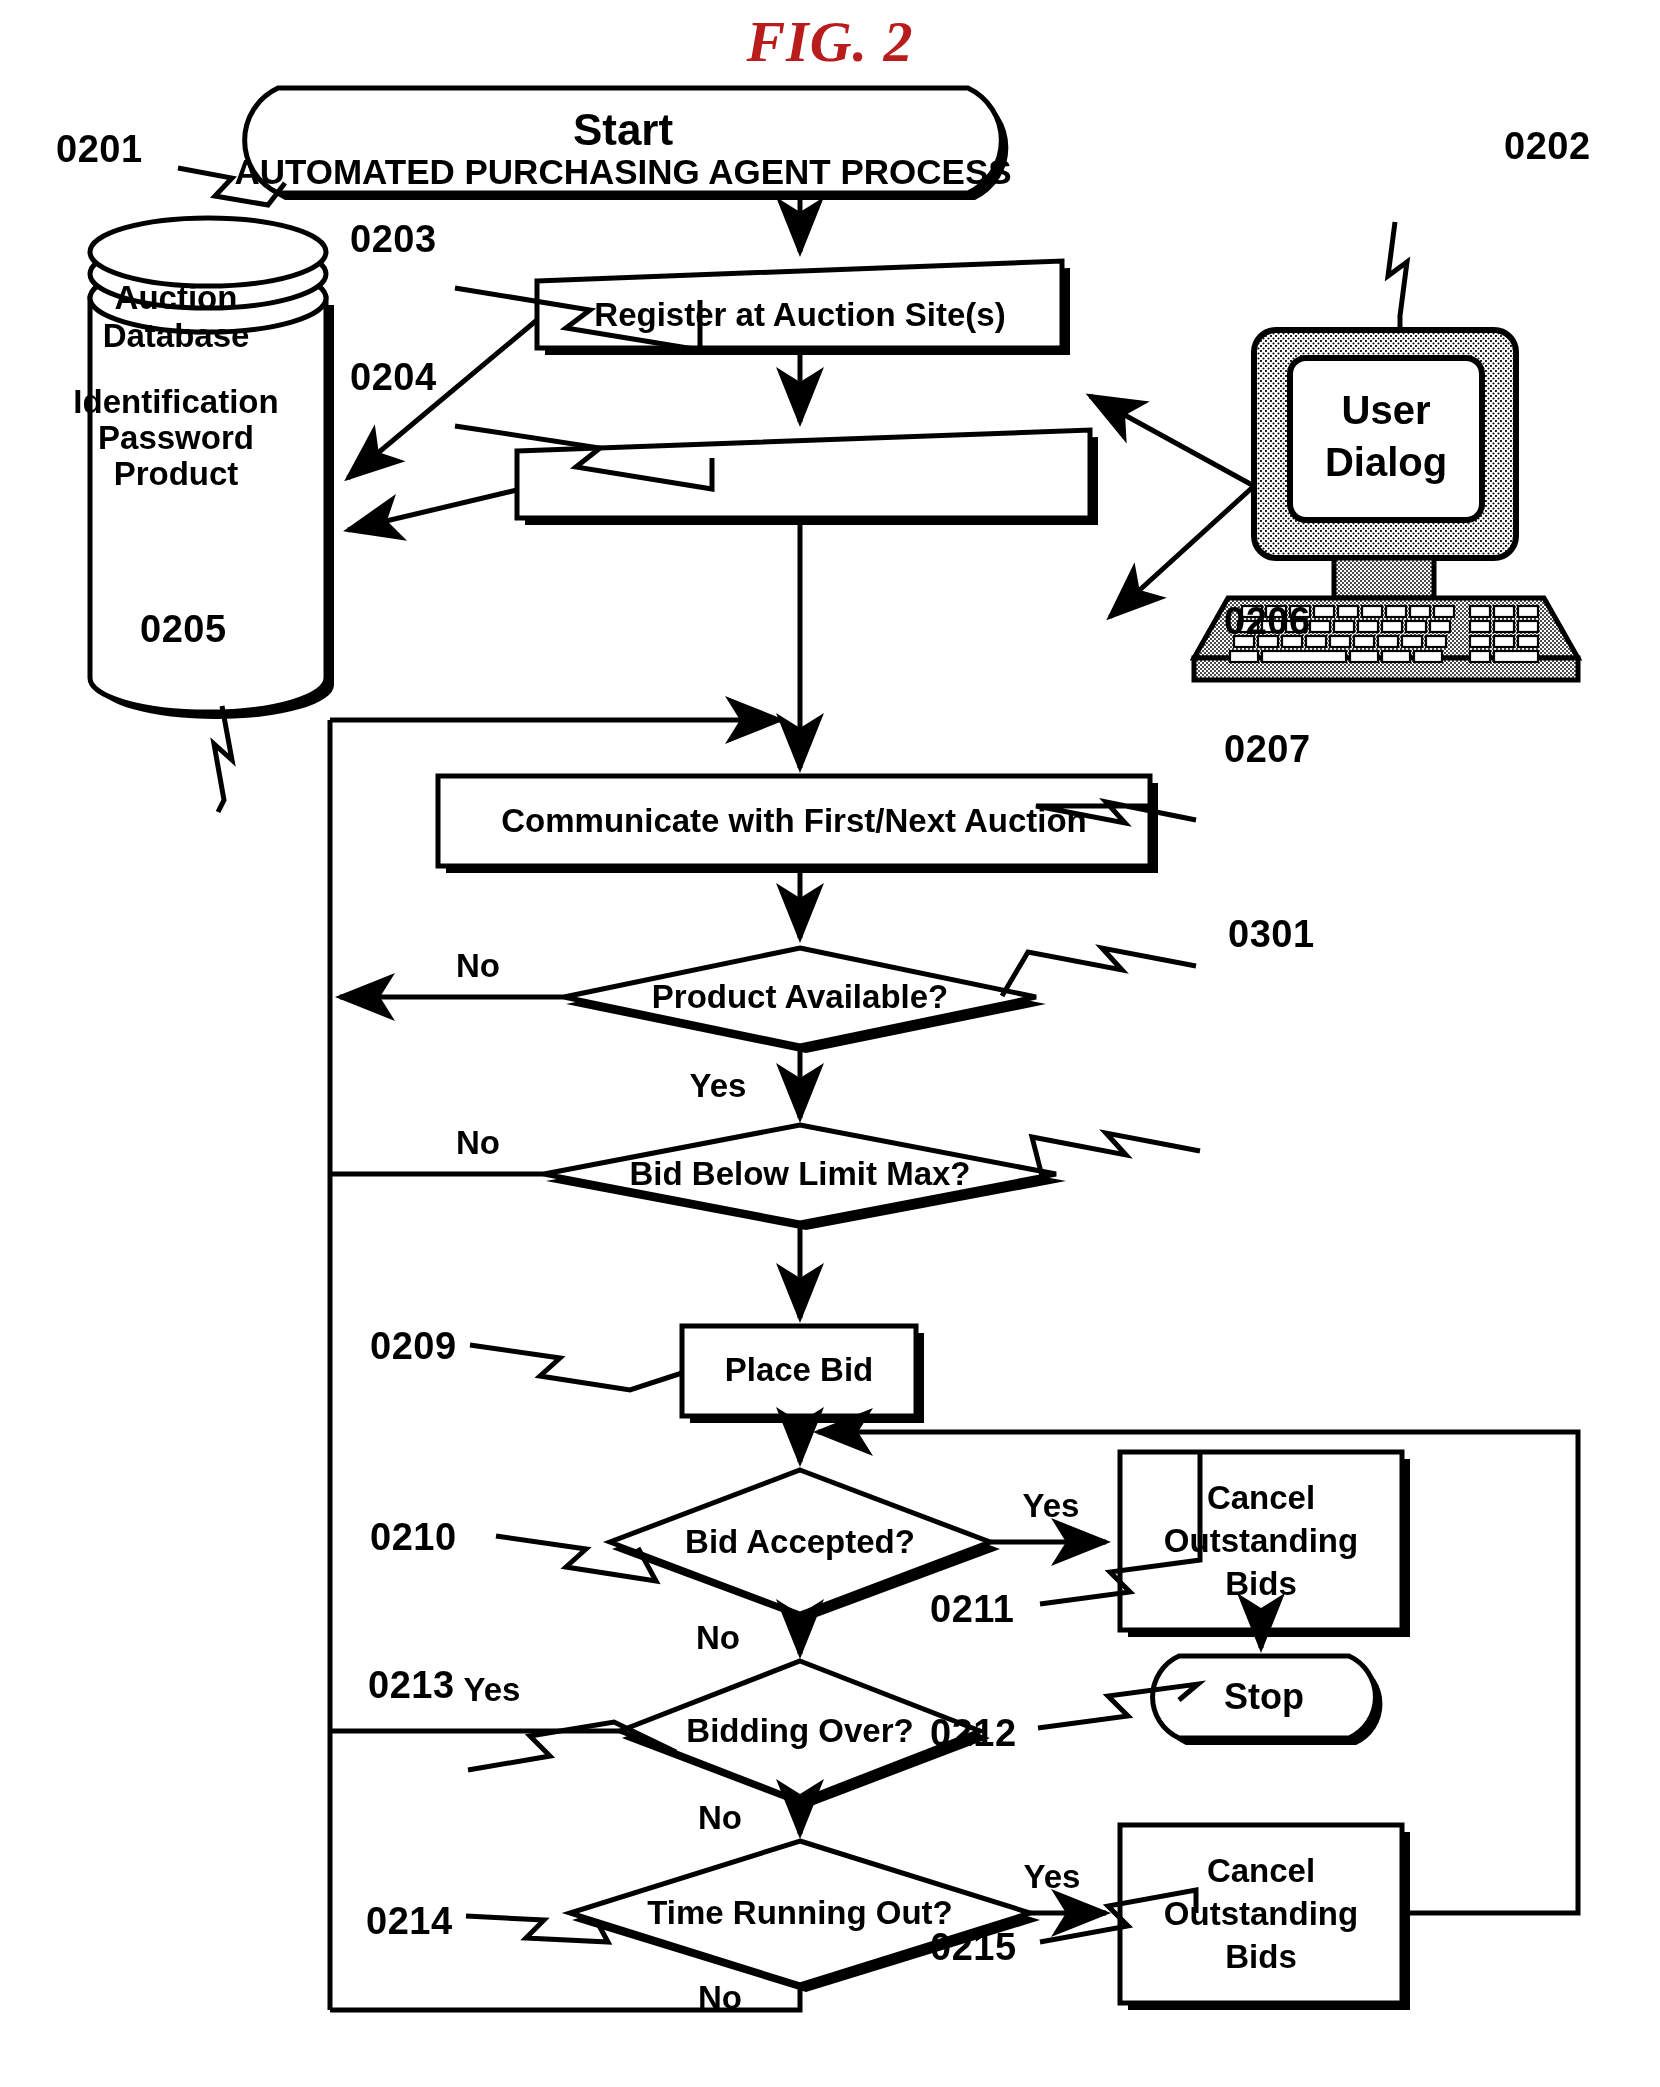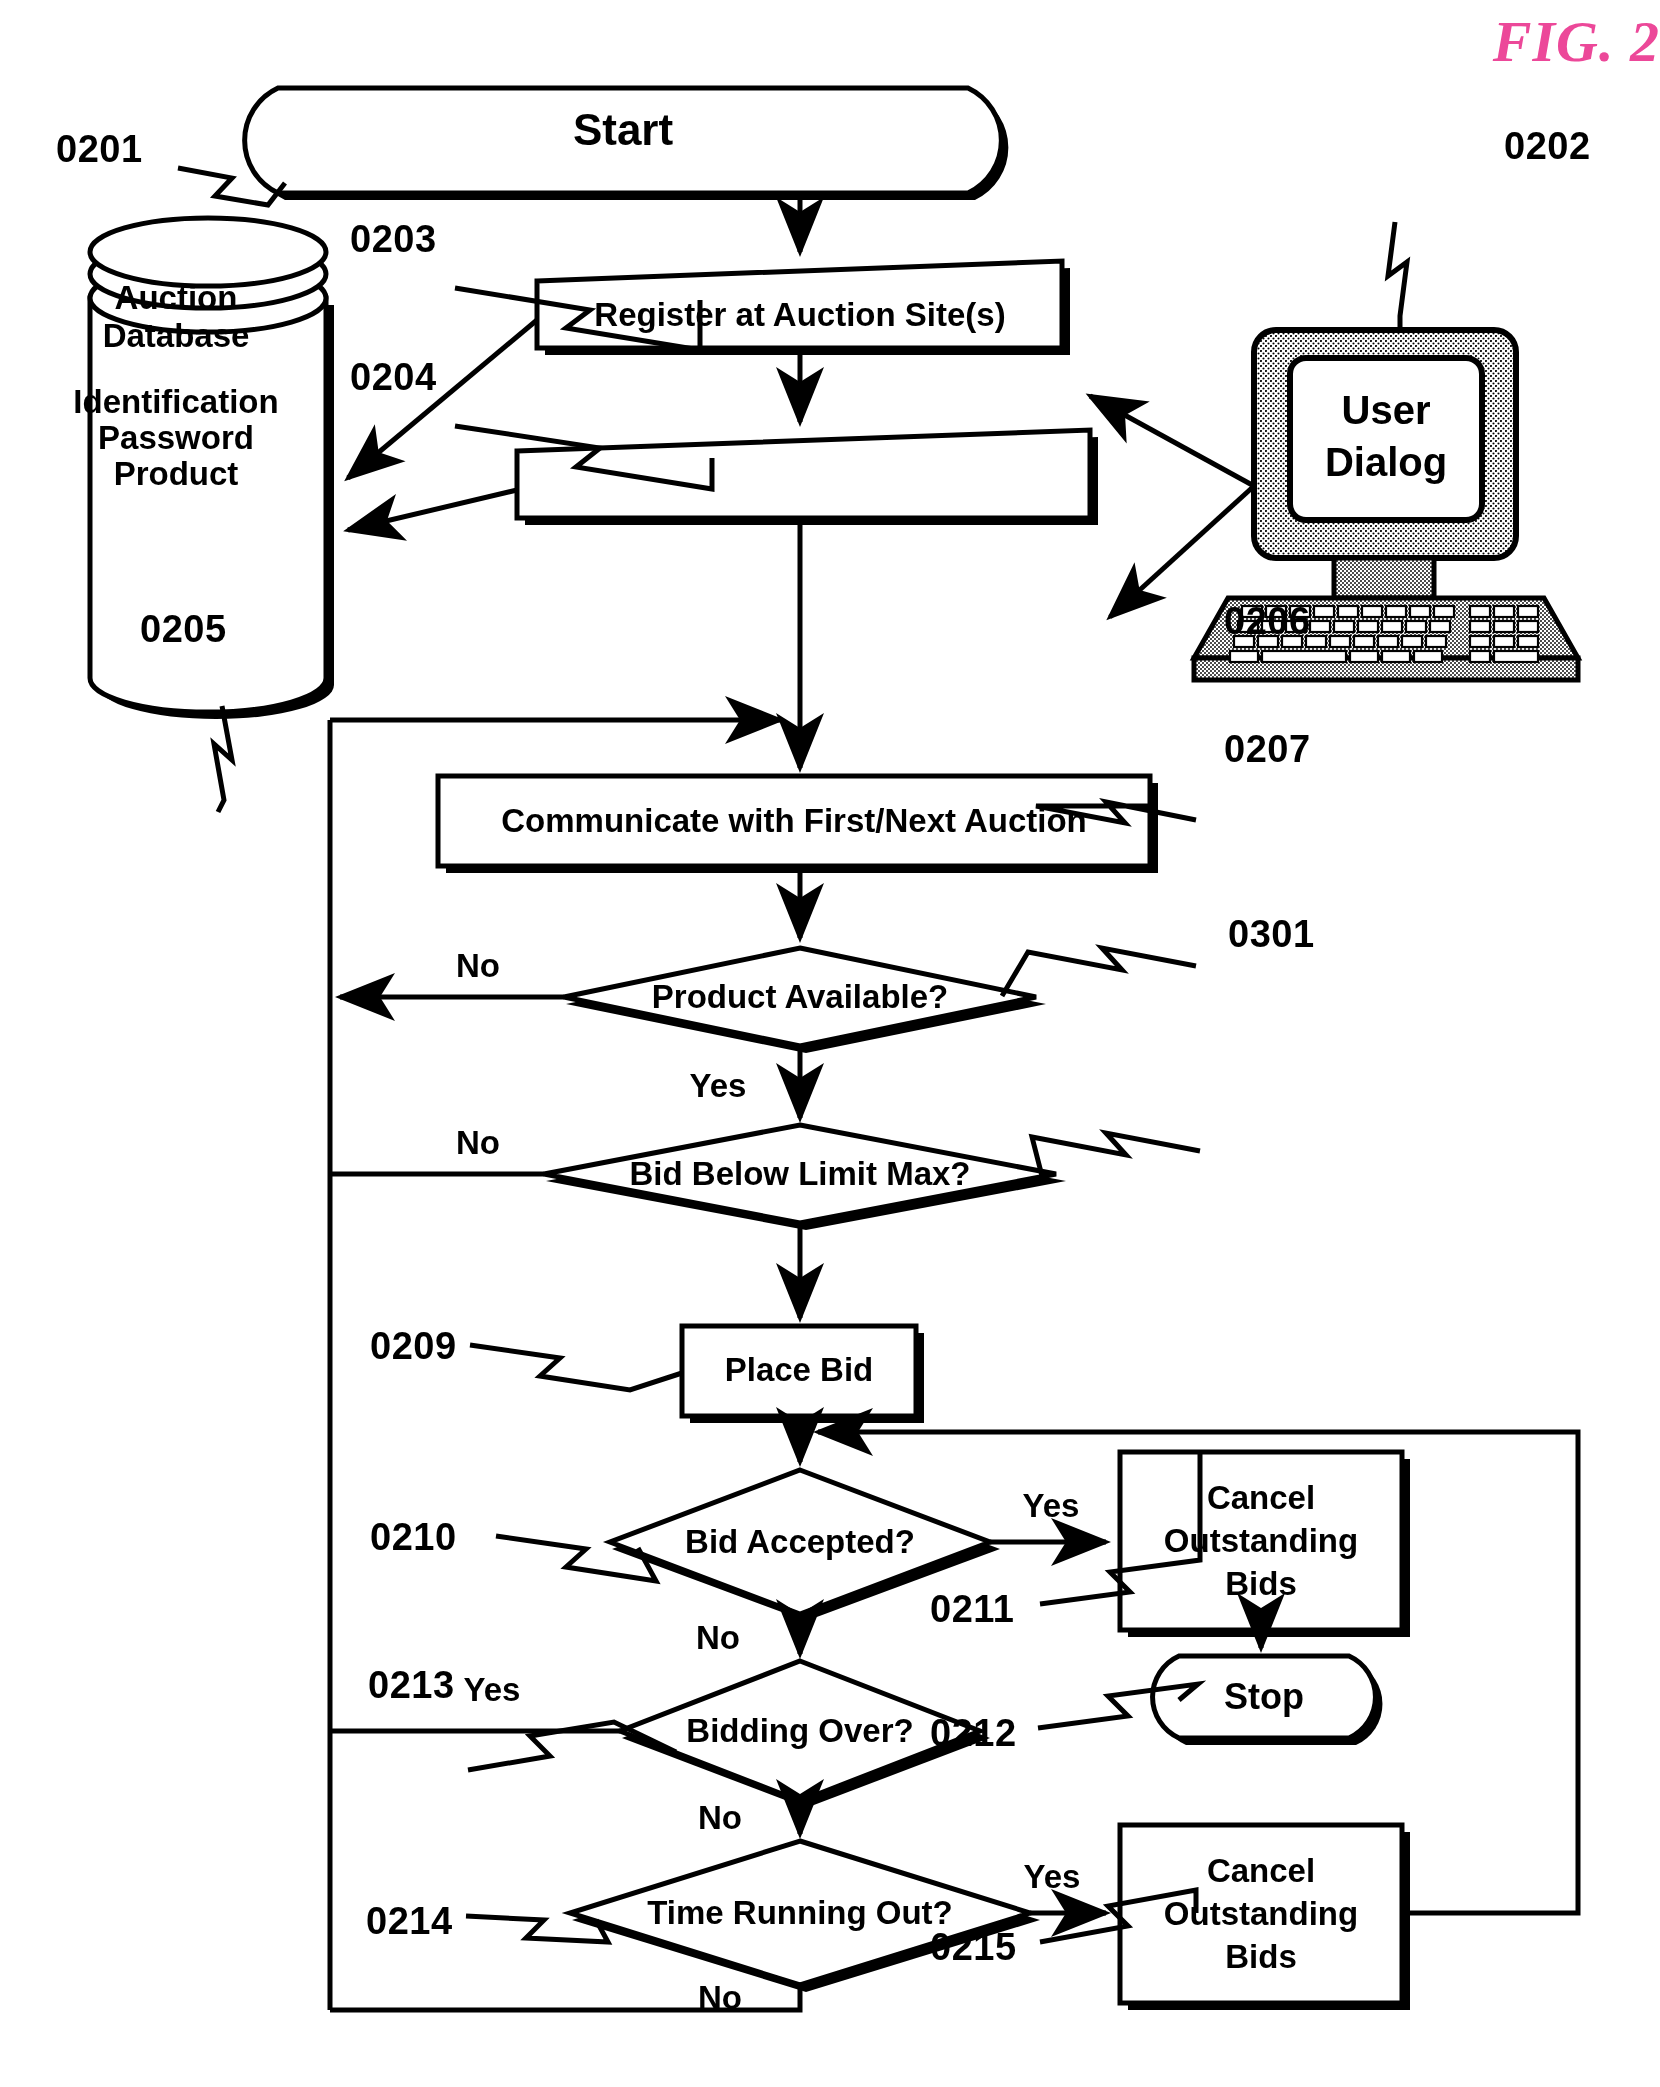--- a/index.html
+++ b/index.html
@@ -1,21 +1,21 @@
 <!DOCTYPE html>
 <html><head>
 <meta charset="utf-8">
 <style>
   html,body{margin:0;padding:0;background:#fff;}
   body{font-family:"Liberation Sans", sans-serif;}
   #page{position:relative;width:1660px;height:2087px;background:#ffffff;overflow:hidden;}
   #fig-title{
-    position:absolute;left:0;top:8px;width:1660px;text-align:right;
+    position:absolute;left:0;top:8px;width:1660px;text-align:center;
     font-family:"Liberation Serif", serif;font-style:italic;font-weight:bold;
-    font-size:58px;letter-spacing:1px;color:#ec4899;
+    font-size:58px;letter-spacing:1px;color:#b91c1c;
   }
   svg.layer{position:absolute;left:0;top:0;width:1660px;height:2087px;}
   .lbl{
     position:absolute;color:#000;font-weight:bold;
     font-family:"Liberation Sans", sans-serif;
     white-space:nowrap;line-height:1.12;
   }
   .refnum{font-size:38px;letter-spacing:0.5px;}
   .yn{font-size:33px;}
   .boxtext{font-size:33px;text-align:center;}
@@ -246,20 +246,21 @@
       <path d="M1040,1604 L1130,1592 L1110,1572 L1200,1560 L1200,1452"></path>
       <path d="M1038,1728 L1128,1716 L1108,1696 L1198,1684 L1179,1700"></path>
       <path d="M468,1770 L550,1756 L530,1736 L614,1722 L676,1752"></path>
       <path d="M466,1916 L544,1920 L526,1938 L608,1942 L596,1920"></path>
       <path d="M1040,1942 L1128,1926 L1108,1906 L1196,1890 L1196,1913"></path>
     </g>
   </svg>
 
   <div class="lbl refnum" style="left:56px;top:128px;">0201</div>
   <div class="lbl boxtext big ctr" style="left:623px;top:130px;font-size:44px;text-align:center;">Start</div>
+  <div class="lbl boxtext big ctr" style="left:623px;top:172px;font-size:35px;">AUTOMATED PURCHASING AGENT PROCESS</div>
 
   <div class="lbl refnum" style="left:1504px;top:125px;">0202</div>
   <div class="lbl screenlabel ctr" style="left:1386px;top:410px;">User</div>
   <div class="lbl screenlabel ctr" style="left:1386px;top:462px;">Dialog</div>
 
   <div class="lbl refnum" style="left:350px;top:218px;">0203</div>
   <div class="lbl boxtext ctr" style="left:800px;top:315px;">Register at Auction Site(s)</div>
 
   <div class="lbl refnum" style="left:350px;top:356px;">0204</div>
 

